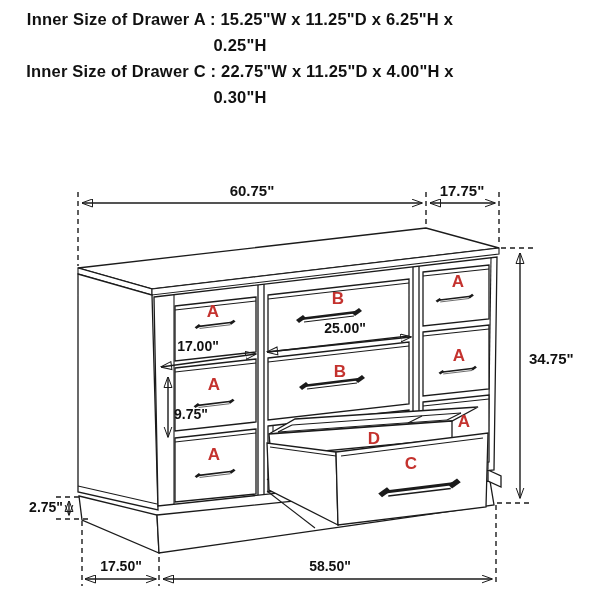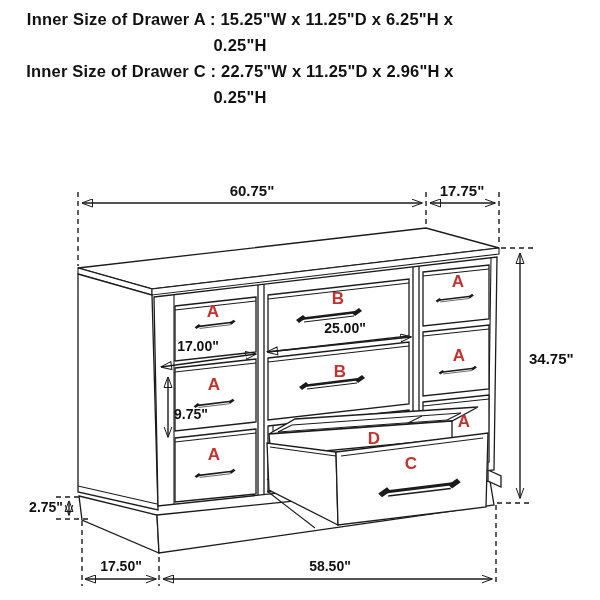--- a/index.html
+++ b/index.html
@@ -25,21 +25,21 @@
   .lbl { font-size:17px; fill:#c4322e; text-anchor:middle; }
   .capfill { fill:#1b1b1b; stroke:none; }
 </style>
 </head>
 <body>
 
 <div id="stage">
 
   <div id="header">
     <div>Inner Size of Drawer A : 15.25"W x 11.25"D x 6.25"H x 0.25"H</div>
-    <div>Inner Size of Drawer C : 22.75"W x 11.25"D x 2.96"H x 0.25"H</div>
+    <div>Inner Size of Drawer C : 22.75"W x 11.25"D x 4.00"H x 0.30"H</div>
   </div>
 
   <svg width="600" height="600" viewBox="0 0 600 600">
     <defs>
       <marker id="ah-e" markerWidth="12" markerHeight="10" refX="10.5" refY="4.5" orient="auto" markerUnits="userSpaceOnUse">
         <path d="M0,0.5 L11,4.5 L0,8.5 Z" fill="#1b1b1b" stroke="none"></path>
       </marker>
       <marker id="ah-s" markerWidth="12" markerHeight="10" refX="0.5" refY="4.5" orient="auto" markerUnits="userSpaceOnUse">
         <path d="M11,0.5 L0,4.5 L11,8.5 Z" fill="#1b1b1b" stroke="none"></path>
       </marker>

